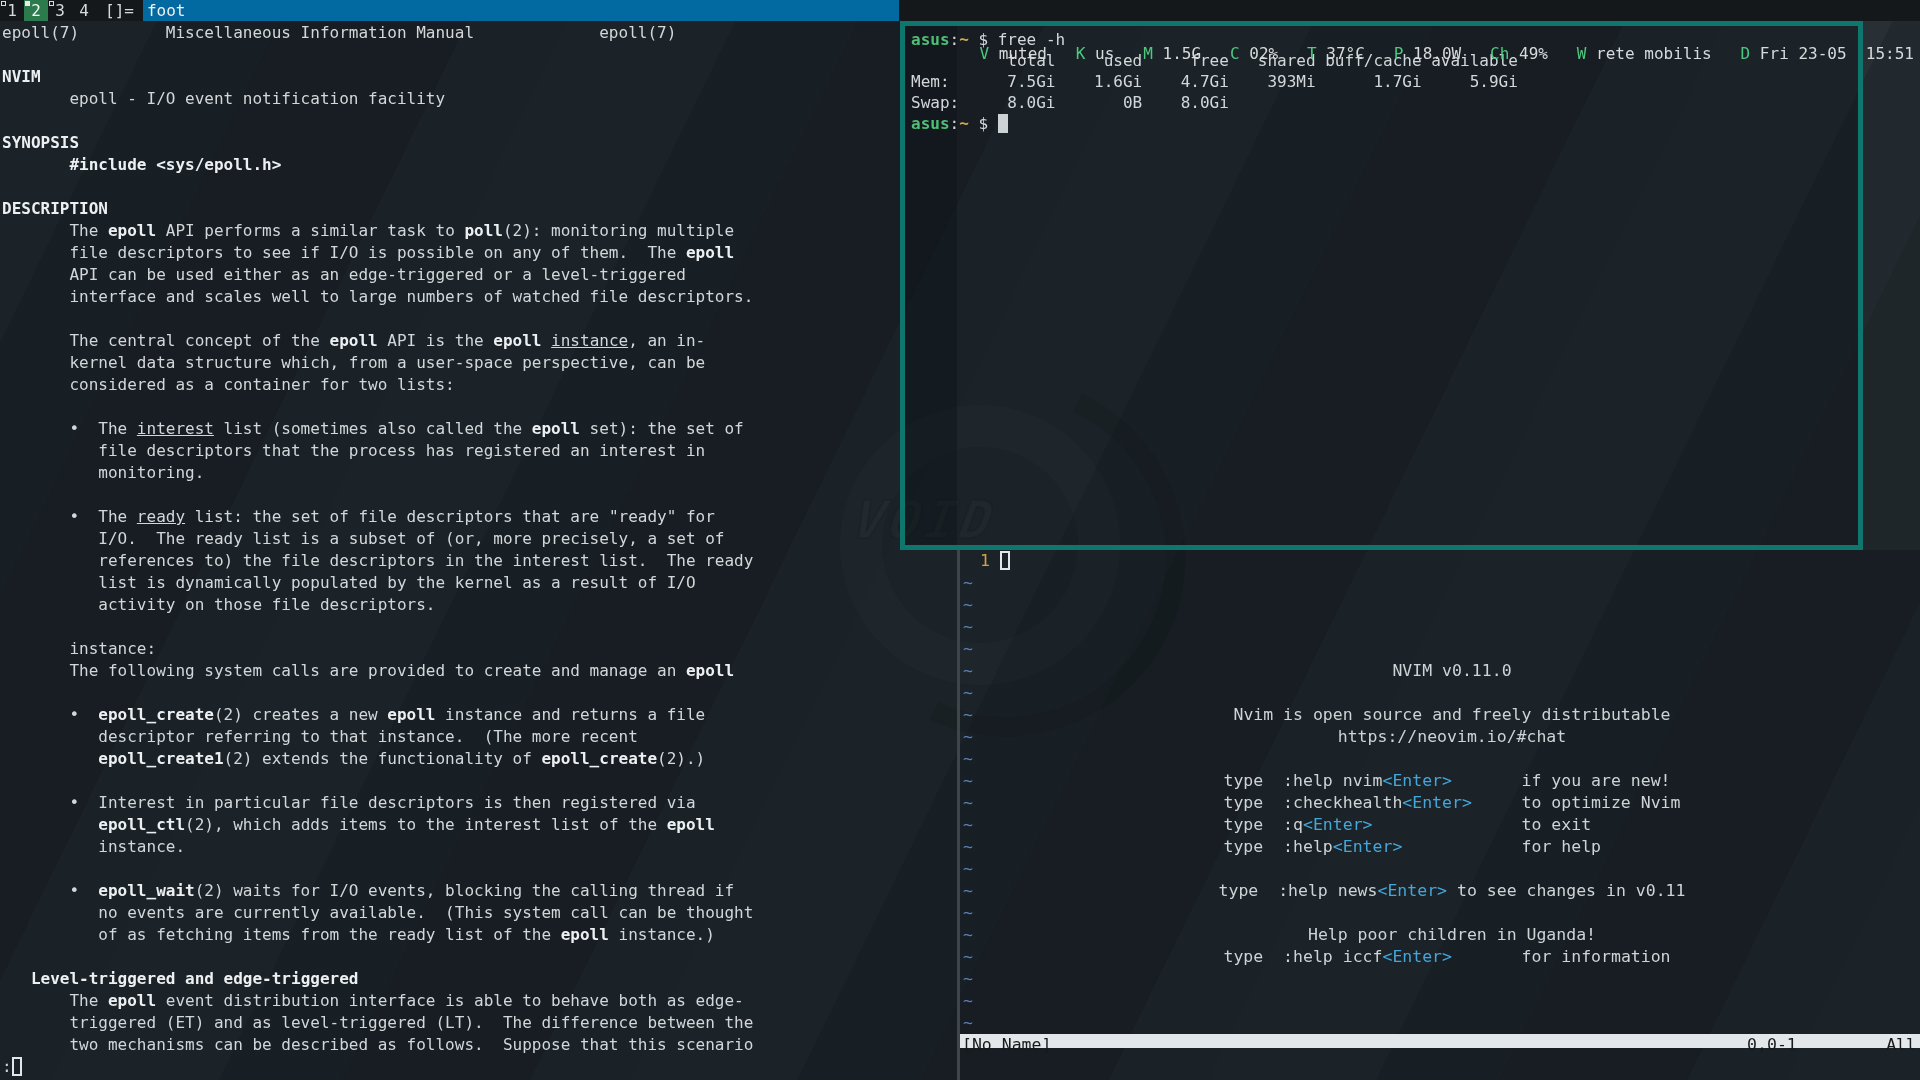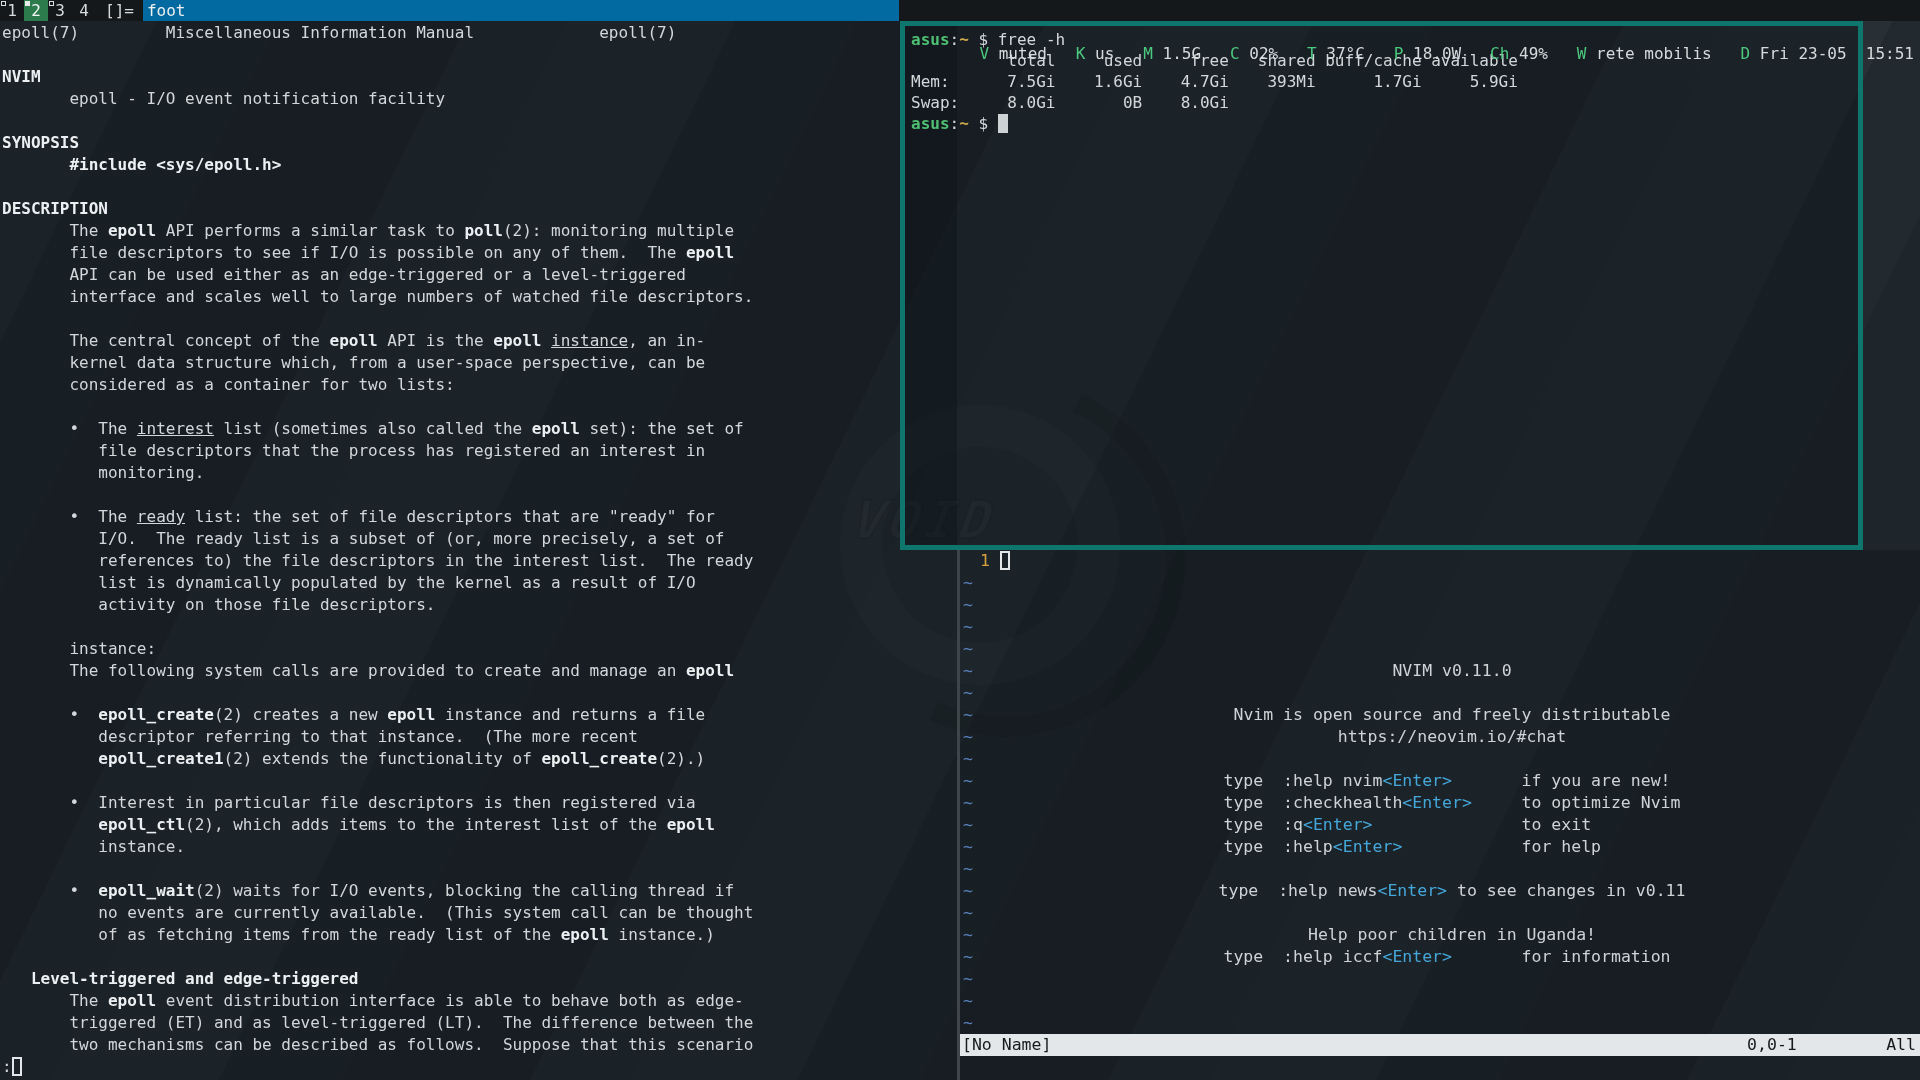--- a/index.html
+++ b/index.html
@@ -61,21 +61,21 @@
   .pane-term .tline { height:21px; line-height:21px; }
   .pane-nvim {
     left:957px; top:550px; width:963px; height:530px;
     border-left:3px solid #3f4649; display:flex; flex-direction:column;
   }
   .nvrow { position:relative; height:22px; line-height:22px; font-size:16.5px; color:#ced3d6; }
   .nvrow .tilde { position:absolute; left:3px; top:0; color:#5b82c0; }
   .nvrow .nvleft { position:absolute; left:0; top:0; white-space:pre; }
   .nvrow .nvcenter { text-align:center; white-space:pre;margin-left:24px; }
   .nv-statusline {
-    height:22px; line-height:22px; background:#e4e7e9; color:#17191b;
+    height:14px; line-height:22px; background:#e4e7e9; color:#17191b;
     font-size:16.5px; display:flex; justify-content:space-between;
     padding:0 4px 0 2px; white-space:pre;
   }
   .nv-cmdline { flex:1; }
   
   .cur-hollow {
     display:inline-block; width:10px; height:19px; margin-bottom:-4px;
     border:2px solid #e3e7e9; vertical-align:baseline;
   }
   .cur-block {

